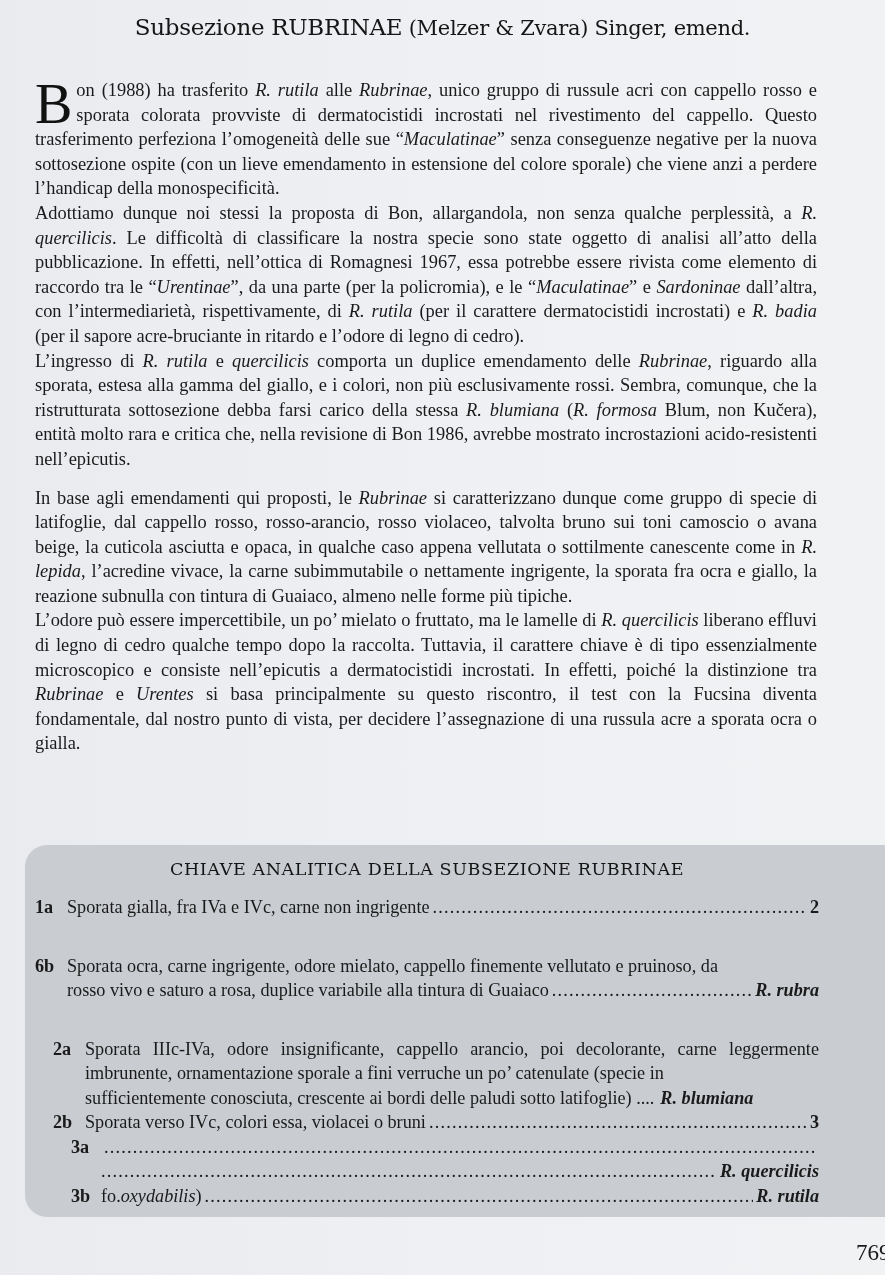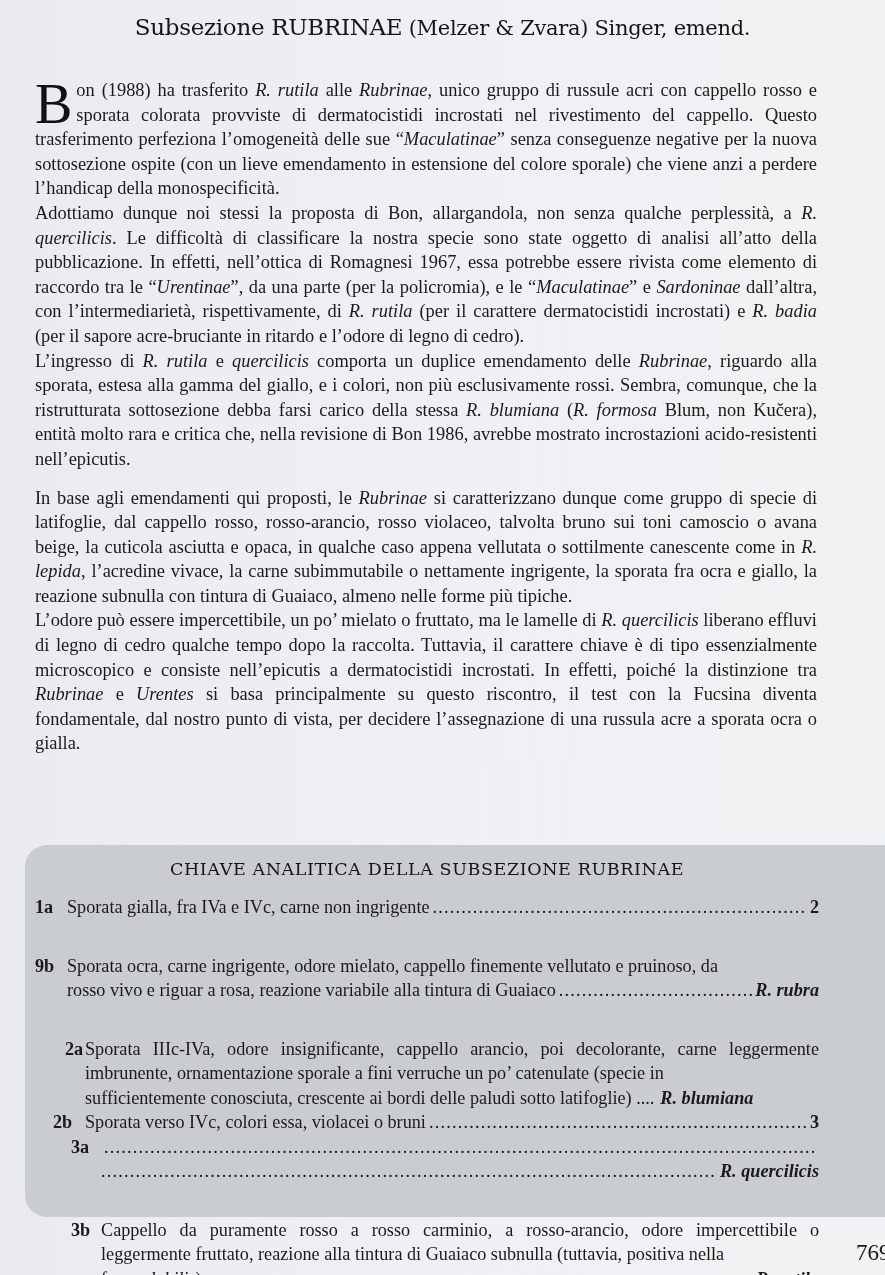--- a/index.html
+++ b/index.html
@@ -103,31 +103,31 @@
       <div class="key" style="padding-left:32px;">
         <span class="code" style="left:0;">1a</span>
         <div class="lead">
           <span>Sporata gialla, fra IVa e IVc, carne non ingrigente</span>
           <span class="fill"></span>
           <span class="num">2</span>
         </div>
       </div>
 
       <div class="key" style="padding-left:32px;">
-        <span class="code" style="left:0;">9b</span>
+        <span class="code" style="left:0;">6b</span>
         <span class="txt">Sporata ocra, carne ingrigente, odore mielato, cappello finemente vellutato e pruinoso, da</span>
         <div class="lead">
-          <span>rosso vivo e riguar a rosa, reazione variabile alla tintura di Guaiaco</span>
+          <span>rosso vivo e saturo a rosa, duplice variabile alla tintura di Guaiaco</span>
           <span class="fill"></span>
           <span class="res">R. rubra</span>
         </div>
       </div>
 
       <div class="key" style="padding-left:50px;">
-        <span class="code" style="left:18px;margin-left:12px;">2a</span>
+        <span class="code" style="left:18px;">2a</span>
         <span class="txt">Sporata IIIc-IVa, odore insignificante, cappello arancio, poi decolorante, carne legger­mente imbrunente, ornamentazione sporale a fini verruche un po’ catenulate (specie in­</span>
         <div class="lead">
           <span>sufficientemente conosciuta, crescente ai bordi delle paludi sotto latifoglie) ....</span>
           <span style="width:6px;"></span>
           <span class="res">R. blumiana</span>
         </div>
       </div>
 
       <div class="key" style="padding-left:50px;">
         <span class="code" style="left:18px;">2b</span>
@@ -145,21 +145,20 @@
         </div>
         <div class="lead">
           <span></span>
           <span class="fill" style="margin-left:0;"></span>
           <span class="res">R. quercilicis</span>
         </div>
       </div>
 
       <div class="key" style="padding-left:66px;">
         <span class="code" style="left:36px;">3b</span>
-        <span class="txt">Cappello da puramente rosso a rosso carminio, a rosso-arancio, odore impercettibile o leggermente fruttato, reazione alla tintura di Guaiaco subnulla (tuttavia, positiva nella</span>
         <div class="lead">
           <span>fo. </span>
             <i>oxydabilis</i>
             <span>)</span>
           <span class="fill"></span>
           <span class="res">R. rutila</span>
         </div>
       </div>
 
     </div>

